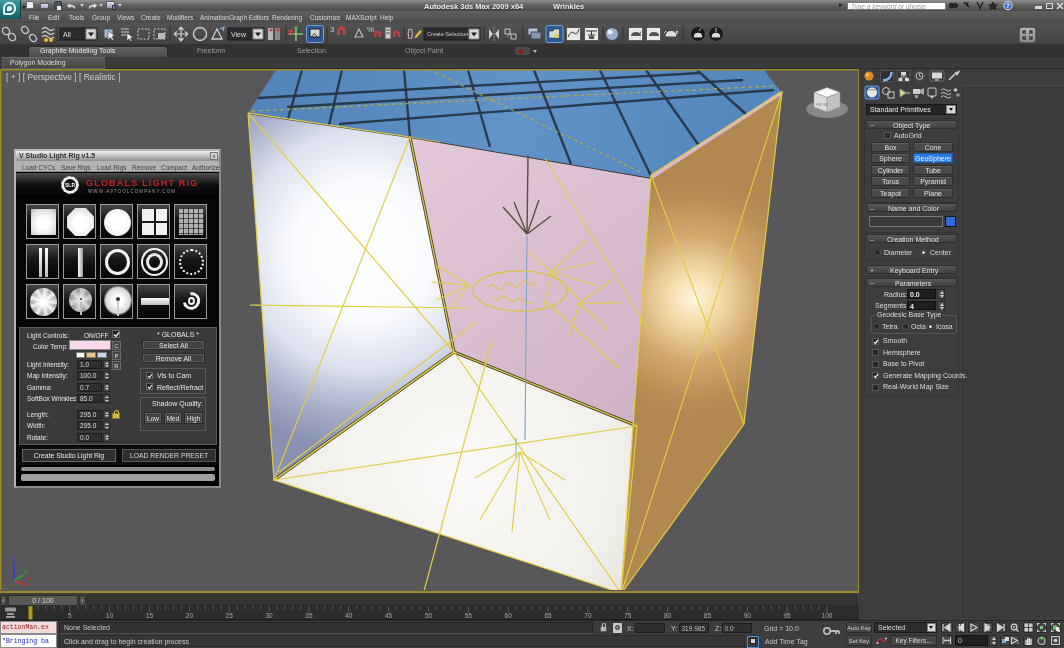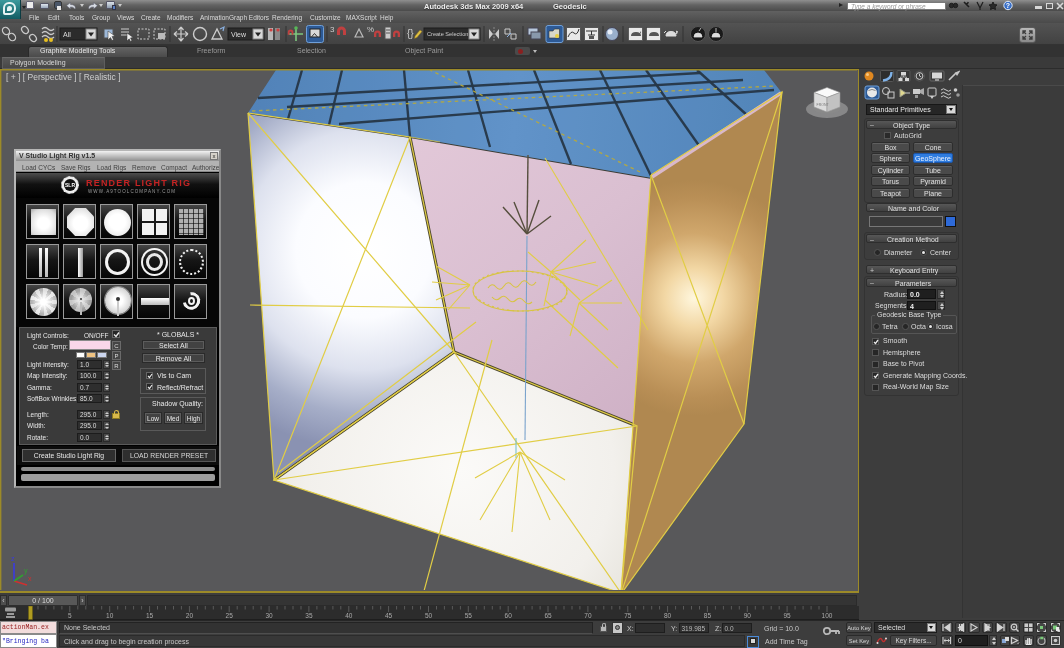--- a/index.html
+++ b/index.html
@@ -29,21 +29,21 @@
 <div class="tx" style="left:80px;top:4px;width:0;height:0;border-left:2px solid transparent;border-right:2px solid transparent;border-top:3px solid #ccc"></div>
 <svg class="a" style="left:86px;top:1.5px" width="12" height="8">
     <path d="M2.5 6.5 q0-4 5-4 l0-2 4 3.2 -4 3.2 0-2 q-3.5 0-3.5 1.6" fill="#d8dde4" stroke="#556" stroke-width=".5"></path>
   </svg>
 <div class="tx" style="left:99px;top:4px;width:0;height:0;border-left:2px solid transparent;border-right:2px solid transparent;border-top:3px solid #ccc"></div>
 <div class="a" style="left:106px;top:1px;width:9px;height:8px;background:linear-gradient(#dde3ea,#8e9cae);border:1px solid #556;border-radius:1px">
     <div class="a" style="left:4.5px;top:3px;width:4px;height:4.5px;background:#5a7fc0;border:0.5px solid #334"></div>
   </div>
 <div class="tx" style="left:118px;top:4px;width:0;height:0;border-left:2.5px solid transparent;border-right:2.5px solid transparent;border-top:3.5px solid #ccc"></div>
 <div class="tx" style="left:424px;top:2px;font-size:7.5px;font-weight:bold;color:#ededed;text-shadow:0 1px 1px #333">Autodesk 3ds Max  2009 x64</div>
-<div class="tx" style="left:553px;top:2px;font-size:7.5px;font-weight:bold;color:#ededed;text-shadow:0 1px 1px #333">Geodesic</div>
+<div class="tx" style="left:553px;top:2px;font-size:7.5px;font-weight:bold;color:#ededed;text-shadow:0 1px 1px #333">Wrinkles</div>
 <div class="tx" style="left:839px;top:3px;width:0;height:0;border-top:2.5px solid transparent;border-bottom:2.5px solid transparent;border-left:4px solid #222"></div>
 <div class="a" style="left:847px;top:1.5px;width:99px;height:8.5px;background:#fff;border:1px solid #7a7a7a">
   <span style="font-size:6.5px;font-style:italic;color:#999;position:absolute;left:3px;top:0.5px">Type a keyword or phrase</span>
 </div>
 
 <svg class="a" style="left:948px;top:0" width="70" height="11" viewBox="0 0 70 11">
   <g stroke="#1e1e1e" fill="#2a2a2a">
     <circle cx="3.5" cy="5.5" r="2.2"></circle>
       <circle cx="7.5" cy="5.5" r="2.2"></circle>
     <path d="M16 2 l5 5 M20.5 2.2 l-2 2" stroke-width="1.6" fill="none"></path>
@@ -369,21 +369,21 @@
   <span class="tx" style="left:45px;top:2.5px;font-size:6.5px;color:#3f3f3f">Save Rigs</span>
   <span class="tx" style="left:81px;top:2.5px;font-size:6.5px;color:#3f3f3f">Load Rigs</span>
   <span class="tx" style="left:116px;top:2.5px;font-size:6.5px;color:#3f3f3f">Remove</span>
   <span class="tx" style="left:145px;top:2.5px;font-size:6.5px;color:#3f3f3f">Compact</span>
   <span class="tx" style="left:176px;top:2.5px;font-size:6.5px;color:#3f3f3f">Authorize</span>
 </div>
 
 <div class="a" style="left:16px;top:173px;width:203px;height:25px;background:linear-gradient(#4e4e4e,#111 45%,#000)"></div>
 <div class="a" style="left:61px;top:176px;width:18px;height:18px;border-radius:50%;background:#f0f0f0;border:1px dashed #999"></div>
 <div class="a" style="left:64px;top:179px;width:12px;height:12px;border-radius:50%;background:#111;color:#fff;font-size:5px;line-height:12px;text-align:center;font-weight:bold">SLR</div>
-<div class="tx" style="left:86px;top:178px;font-size:9px;font-weight:bold;color:#c42424;letter-spacing:1.2px">RENDER LIGHT RIG</div>
+<div class="tx" style="left:86px;top:178px;font-size:9px;font-weight:bold;color:#c42424;letter-spacing:1.2px">GLOBALS LIGHT RIG</div>
 <div class="tx" style="left:88px;top:188.5px;font-size:4.5px;color:#9a9a9a;letter-spacing:1.1px">WWW.A9TOOLCOMPANY.COM</div>
 
 <div class="a" style="left:16px;top:198px;width:203px;height:129px;background:#060606"></div>
 <div class="a" style="left:26px;top:204px;width:33px;height:35px;border:1px solid #9a9a9a;background:linear-gradient(#454545,#161616 45%,#050505)">
     <div class="a" style="left:4px;top:4px;width:25px;height:26px;background:radial-gradient(circle at 50% 55%, #fff 30%, #ddd 75%, #aaa)"></div>
   </div>
 <div class="a" style="left:63px;top:204px;width:33px;height:35px;border:1px solid #9a9a9a;background:linear-gradient(#454545,#161616 45%,#050505)">
     <div class="a" style="left:3px;top:3px;width:27px;height:28px;background:radial-gradient(circle at 50% 55%, #fff 35%, #e0e0e0 75%, #bbb);clip-path:polygon(30% 0,70% 0,100% 30%,100% 70%,70% 100%,30% 100%,0 70%,0 30%)"></div>
   </div>
 <div class="a" style="left:100px;top:204px;width:33px;height:35px;border:1px solid #9a9a9a;background:linear-gradient(#454545,#161616 45%,#050505)">

